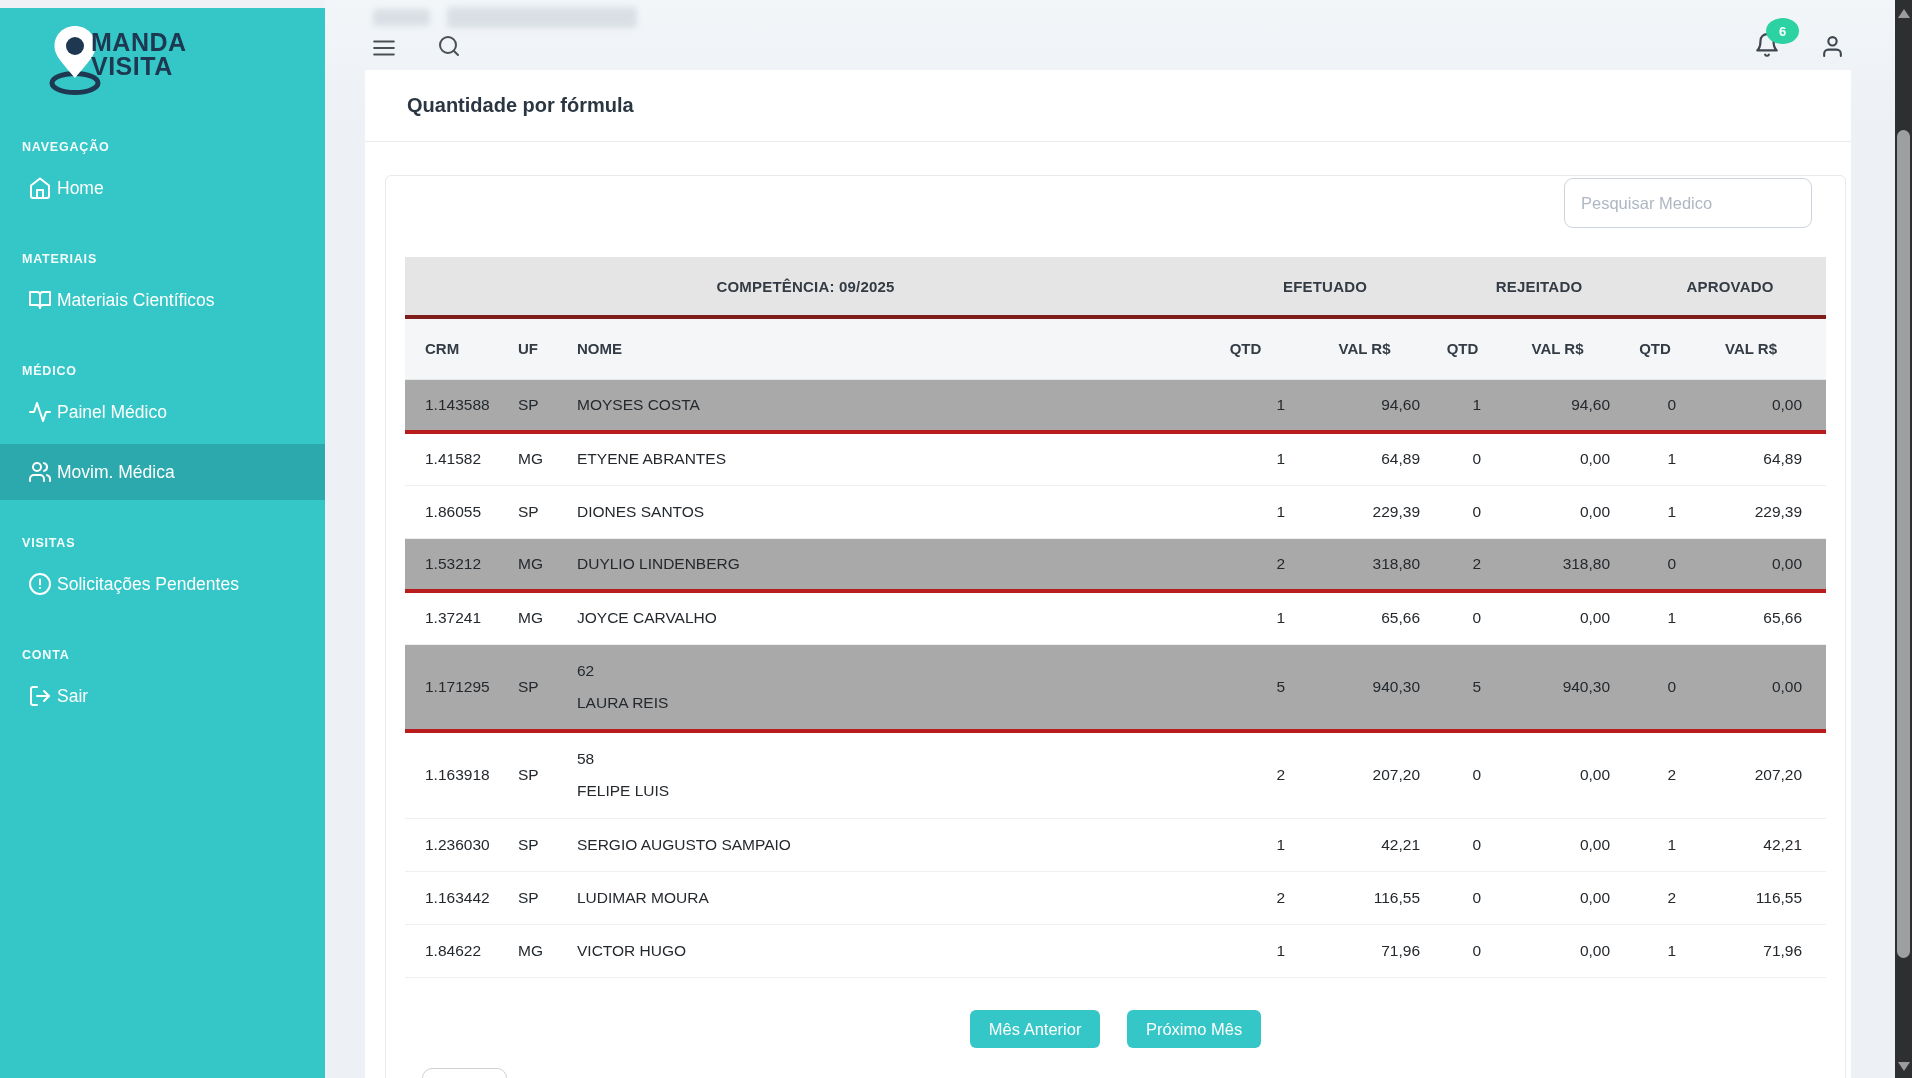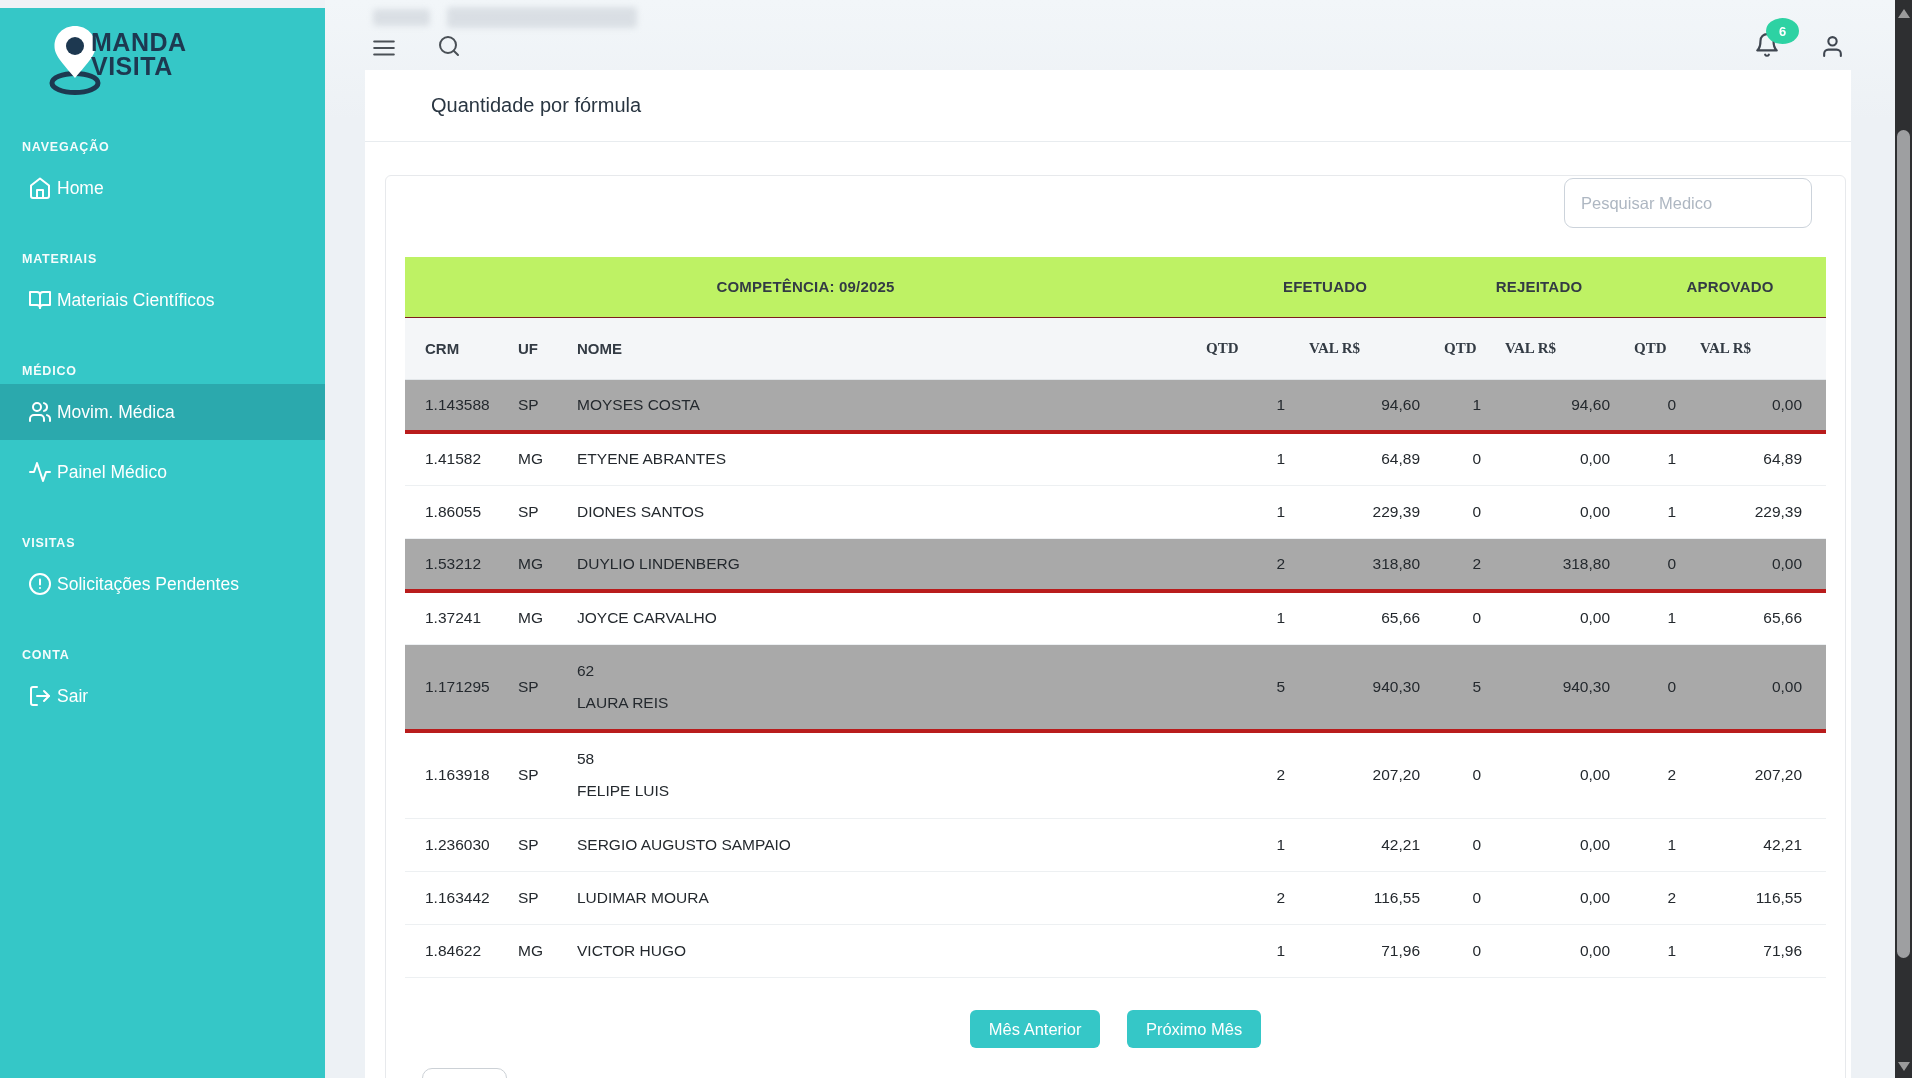--- a/index.html
+++ b/index.html
@@ -33,36 +33,36 @@
   .topbar-icon{position:absolute;top:33px;width:26px;height:26px;color:#4a5056;cursor:pointer;}
   .topbar-icon svg{width:100%;height:100%;stroke:currentColor;fill:none;stroke-width:2;stroke-linecap:round;stroke-linejoin:round;}
   .hamburger{left:46px;top:35px;}
   .search-btn{left:112px;top:34px;width:24px;height:24px;}
   .bell{left:1429px;top:32px;color:#3f4650;}
   .avatar-btn{left:1495px;top:34px;width:25px;height:25px;color:#3f4650;}
   .badge{position:absolute;left:1441px;top:18px;min-width:33px;height:26px;background:var(--badge-green);border-radius:50%;color:#fff;font-size:13px;font-weight:bold;display:flex;align-items:center;justify-content:center;z-index:2;}
 
   
   .card{position:absolute;left:40px;top:70px;width:1486px;height:1030px;background:#fff;}
-  .card-title{padding:24px 0 0 42px;font-size:20px;font-weight:400;color:#2a3642;margin-left:24px;}
+  .card-title{padding:24px 0 0 42px;font-size:20px;font-weight:700;color:#2a3642;}
   .card-divider{margin-top:24px;border-bottom:1px solid #e8ecef;}
 
   .panel{position:absolute;left:20px;top:105px;width:1461px;height:1010px;border:1px solid #e7e9ec;border-radius:6px;background:#fff;}
   .search-input{position:absolute;top:2px;right:33px;width:248px;height:50px;border:1px solid #ccd3db;border-radius:9px;padding:0 16px;font-size:16.5px;color:#39424c;background:#fff;outline:none;font-family:"Liberation Sans",sans-serif;}
   .search-input::placeholder{color:#aeb7c2;}
 
   
   table.med{margin:81px 0 0 19px;width:1421px;border-collapse:collapse;table-layout:fixed;font-size:15.5px;color:#24292e;}
   col.w-crm{width:100px;} col.w-uf{width:58px;} col.w-nome{width:643px;}
   col.w-q1{width:103px;} col.w-v1{width:135px;} col.w-q2{width:61px;} col.w-v2{width:129px;} col.w-q3{width:66px;} col.w-v3{width:126px;}
-  tr.band1 th{height:60px;background:#bef264;border-bottom:1px solid #7f1d1d;font-size:15px;font-weight:bold;color:#333b44;text-align:center;letter-spacing:.2px;}
+  tr.band1 th{height:60px;background:#e5e5e5;border-bottom:4px solid #7f1d1d;font-size:15px;font-weight:bold;color:#333b44;text-align:center;letter-spacing:.2px;}
   tr.band2 th{height:62px;background:#f4f6f8;border-bottom:1px solid #e3e7ea;font-size:15px;font-weight:bold;color:#333b44;}
   th.t-left{text-align:left;}
   th.pl20{padding-left:20px;} th.pl13{padding-left:13px;} th.pl14{padding-left:14px;}
-  th.t-num{text-align:left;padding-right:24px;white-space:nowrap;font-family:Liberation Serif, serif;}
+  th.t-num{text-align:center;padding-right:24px;white-space:nowrap;}
   tbody td{height:53px;border-bottom:1px solid #edf0f2;vertical-align:middle;}
   tbody tr.tall td{height:87px;margin-top:30px;}
   td.c-crm{padding-left:20px;}
   td.c-uf{padding-left:13px;}
   td.c-nome{padding-left:14px;}
   td.c-num{text-align:right;padding-right:24px;}
   tbody tr.hl td{background:var(--row-highlight);border-bottom:4px solid #b91c1c;}
   td.two-line div{line-height:32px;}
 
   .btn-row{width:1421px;margin:24px 0 0 19px;text-align:center;}
@@ -107,38 +107,38 @@
     <span class="ic">
       <svg viewBox="0 0 24 24">
           <path d="M2 4h7a3 3 0 0 1 3 3v13a3 3 0 0 0-3-3H2z"></path>
           <path d="M22 4h-7a3 3 0 0 0-3 3v13a3 3 0 0 1 3-3h7z"></path>
         </svg>
     </span>
     <span>Materiais Científicos</span>
   </div>
 
   <div class="section-label">MÉDICO</div>
+  <div class="nav-item">
+    <span class="ic">
+      <svg viewBox="0 0 24 24">
+          <polyline points="22 12 18 12 15 21 9 3 6 12 2 12"></polyline>
+        </svg>
+    </span>
+    <span>Painel Médico</span>
+  </div>
   <div class="nav-item active">
     <span class="ic">
       <svg viewBox="0 0 24 24">
           <path d="M16 21v-2a4 4 0 0 0-4-4H6a4 4 0 0 0-4 4v2"></path>
           <circle cx="9" cy="7" r="4"></circle>
           <path d="M22 21v-2a4 4 0 0 0-3-3.87"></path>
           <path d="M16 3.13a4 4 0 0 1 0 7.75"></path>
         </svg>
     </span>
     <span>Movim. Médica</span>
-  </div>
-  <div class="nav-item">
-    <span class="ic">
-      <svg viewBox="0 0 24 24">
-          <polyline points="22 12 18 12 15 21 9 3 6 12 2 12"></polyline>
-        </svg>
-    </span>
-    <span>Painel Médico</span>
   </div>
 
   <div class="section-label">VISITAS</div>
   <div class="nav-item">
     <span class="ic">
       <svg viewBox="0 0 24 24">
           <circle cx="12" cy="12" r="10"></circle>
           <line x1="12" y1="7.5" x2="12" y2="12.5"></line>
           <line x1="12" y1="16" x2="12.01" y2="16"></line>
         </svg>

